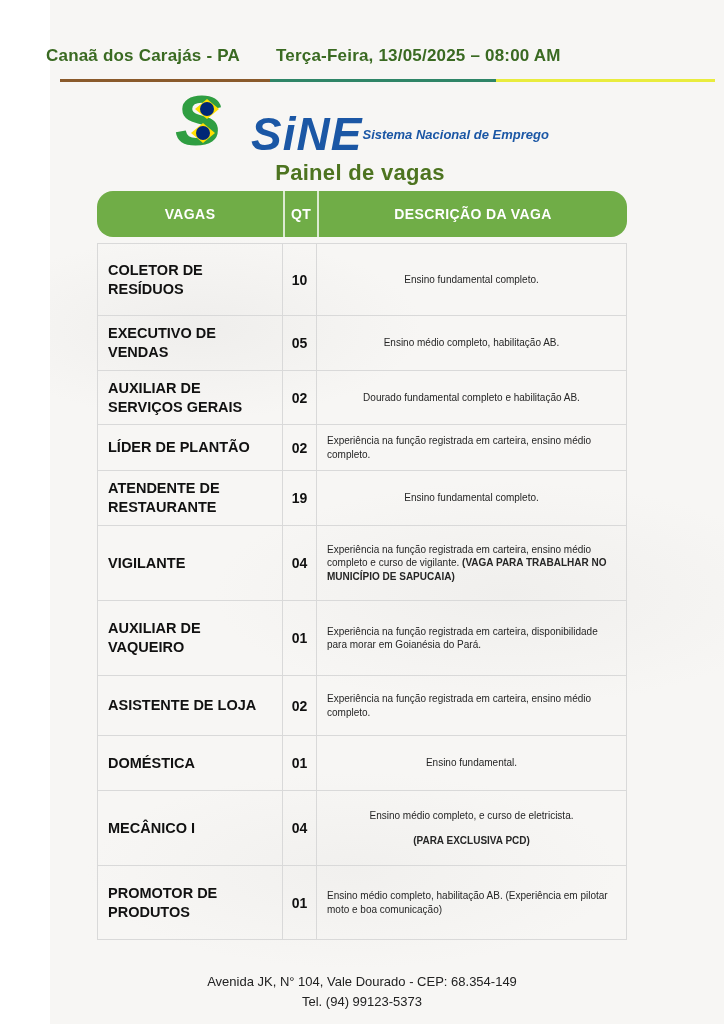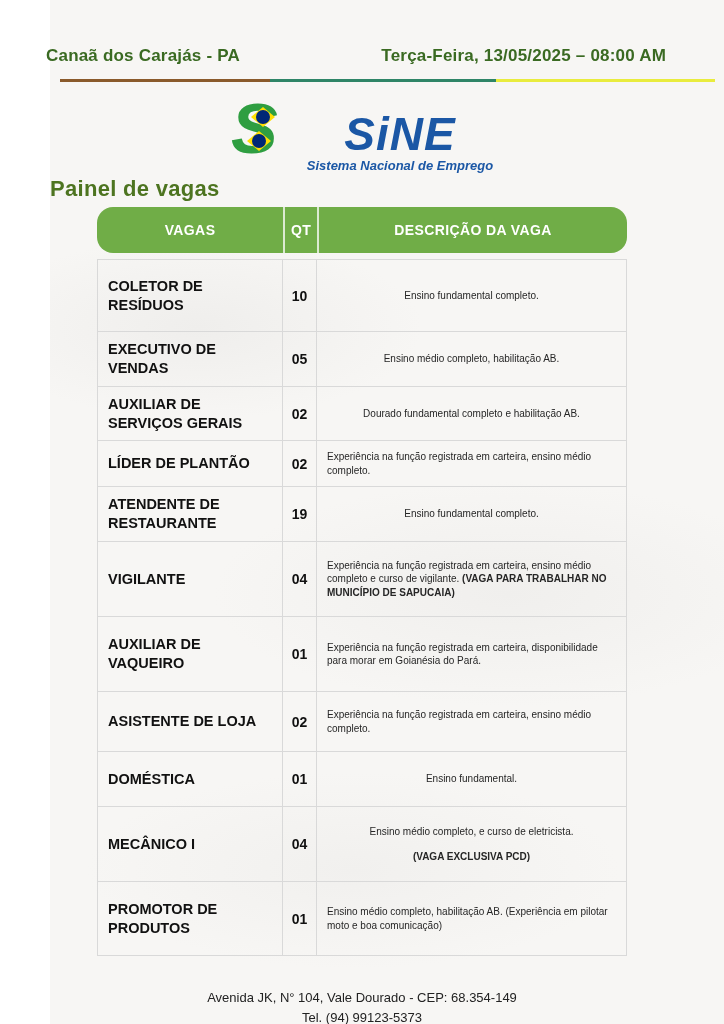--- a/index.html
+++ b/index.html
@@ -14,50 +14,50 @@
     background:
       radial-gradient(ellipse 320px 130px at 22% 32%, #efeeec 0%, rgba(239,238,236,0) 70%),
       radial-gradient(ellipse 420px 160px at 68% 58%, #f0efed 0%, rgba(240,239,237,0) 70%),
       radial-gradient(ellipse 380px 140px at 45% 85%, #f1f0ee 0%, rgba(241,240,238,0) 70%),
       #f7f6f4;
   }
   .content { width: 620px; margin-left: 10px; position: relative; }
 
   
   .doc-header {
-    display: flex; justify-content: space-between; gap: 36px;
+    display: flex; justify-content: flex-start; gap: 36px;
     padding-top: 46px; transform: translateX(-14px);
     font-size: 17px; font-weight: bold;
     color: var(--green-dark, #3a6a22);
     letter-spacing: 0.2px; white-space: nowrap;
   }
 
   
   .rule {
     margin-top: 13px; height: 3px; width: 655px;
     background: linear-gradient(90deg,
       var(--line-brown, #8a5a2b) 0%, var(--line-brown, #8a5a2b) 32%,
       var(--line-teal, #2f8567) 32%, var(--line-teal, #2f8567) 66.5%,
       var(--line-yellow, #e9ec3d) 66.5%, var(--line-yellow, #e9ec3d) 100%);
   }
 
   
   .logo-block { margin-top: 2px; text-align: center; }
   .logo-row { display: flex; justify-content: center; align-items: center; gap: 4px; transform: translateX(-10px); }
-  .sine-col { display: flex; flex-direction: column; align-items: center; margin-top: 27px; }
+  .sine-col { display: flex; flex-direction: row; align-items: center; margin-top: 27px; }
   .sine-name {
     font-size: 46px; font-weight: bold; font-style: italic; line-height: 1.0;
     color: var(--blue-sine, #1b57a5); letter-spacing: 1px;
   }
   .sine-sub {
     margin-top: 1px; font-size: 13px; font-weight: bold; font-style: italic;
     color: var(--blue-sine, #1b57a5); white-space: nowrap;
   }
   .panel-title {
-    margin-top: 3px; text-align: left;
+    margin-top: 3px; text-align: center;
     font-size: 22px; font-weight: bold;
     color: var(--green-title, #4d7420); letter-spacing: 0.3px;
     transform: translateX(-10px);
   }
 
   
   .jobs-table { width: 530px; margin-left: 37px; margin-top: 5px; }
   .t-head {
     display: grid; grid-template-columns: 186px 34px 310px;
     background: var(--green-table, #70ad47);
@@ -221,21 +221,21 @@
     <div class="cell-desc">
               <p><span>Ensino fundamental.</span></p>
             </div>
   </div>
 
   <div class="t-row">
     <div class="cell-vaga">MECÂNICO I</div>
     <div class="cell-qt">04</div>
     <div class="cell-desc">
               <p><span>Ensino médio completo, e curso de eletricista.</span></p>
-              <p><span class="seg-bold">(VAGA EXCLUSIVA PCD)</span></p>
+              <p><span class="seg-bold">(PARA EXCLUSIVA PCD)</span></p>
             </div>
   </div>
 
   <div class="t-row">
     <div class="cell-vaga">PROMOTOR DE PRODUTOS</div>
     <div class="cell-qt">01</div>
     <div class="cell-desc">
               <p><span>Ensino médio completo, habilitação AB. (Experiência em pilotar moto e boa comunicação)</span></p>
             </div>
   </div>

